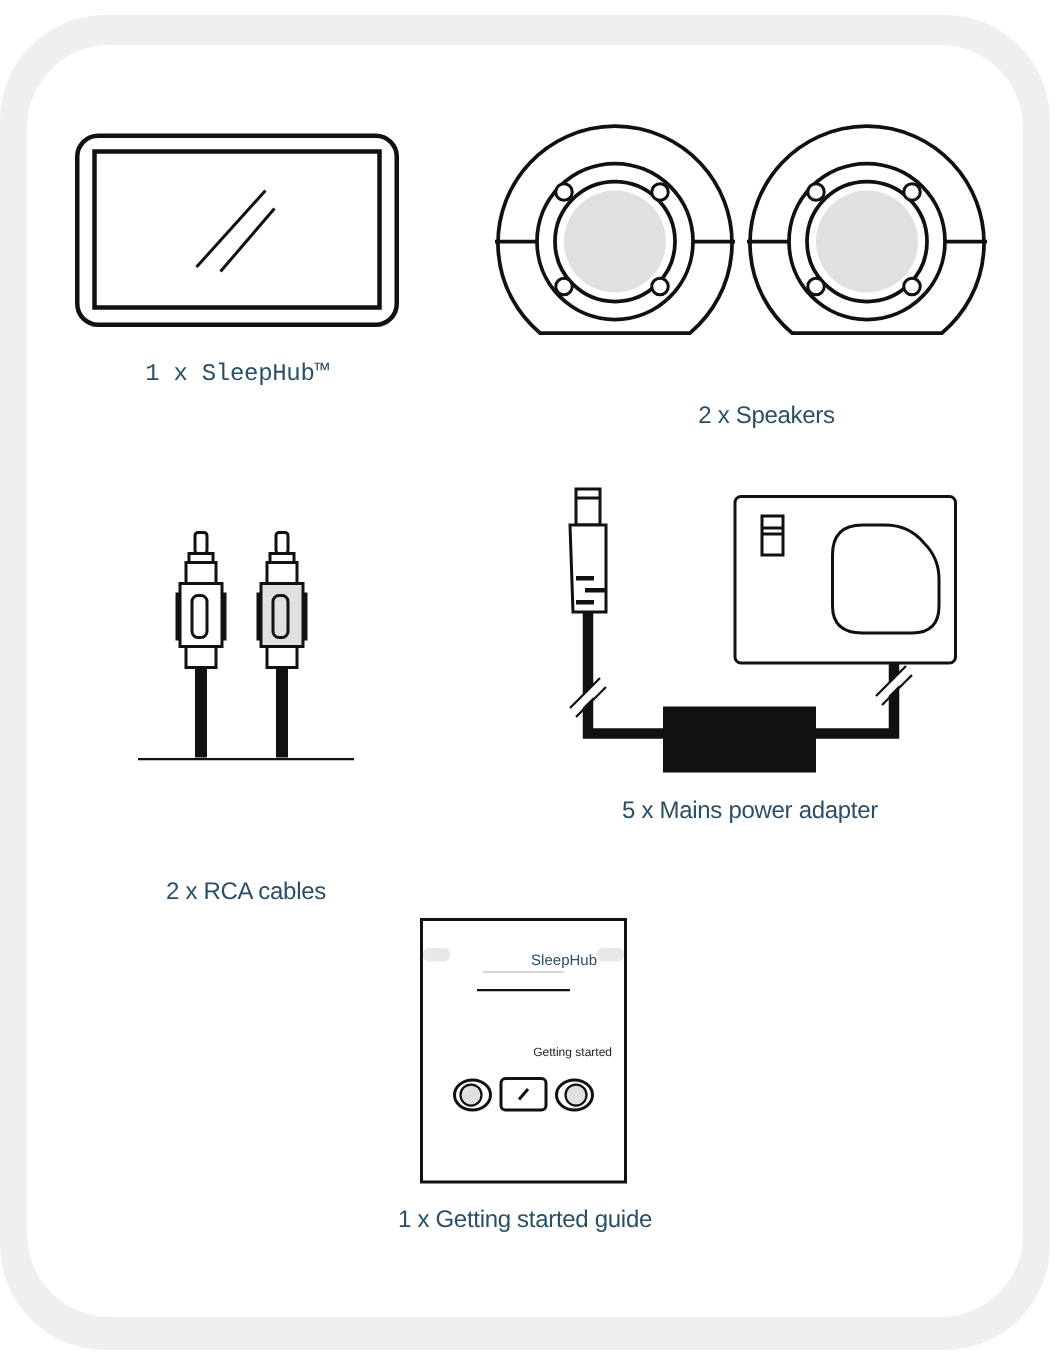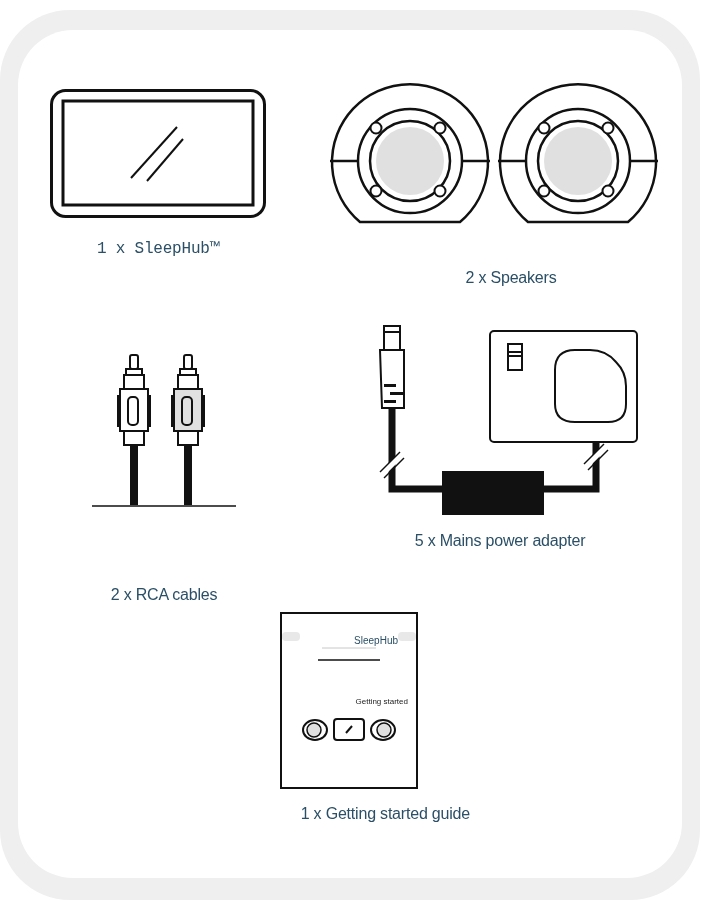--- a/index.html
+++ b/index.html
@@ -114,13 +114,13 @@
 
   <ellipse cx="35" cy="118" rx="12" ry="10" fill="#fff" stroke="#111" stroke-width="2"></ellipse>
   <circle cx="34" cy="118" r="7" fill="#e0e0e0" stroke="#111" stroke-width="1.5"></circle>
   <rect x="54" y="107" width="30" height="21" rx="3" fill="#fff" stroke="#111" stroke-width="2"></rect>
   <line x1="66" y1="121" x2="72" y2="114" stroke="#111" stroke-width="2"></line>
   <ellipse cx="103" cy="118" rx="12" ry="10" fill="#fff" stroke="#111" stroke-width="2"></ellipse>
   <circle cx="104" cy="118" r="7" fill="#e0e0e0" stroke="#111" stroke-width="1.5"></circle>
 </svg>
 <div style="position:absolute;left:300px;top:635px;width:98px;text-align:right;color:#2a4f66;font-size:10px;">SleepHub</div>
 <div style="position:absolute;left:290px;top:697px;width:118px;text-align:right;color:#222;font-size:8px;">Getting started</div>
-<div class="label" style="left:230px;top:803px;width:240px;text-align:right;">1 x Getting started guide</div>
+<div class="label" style="left:230px;top:803px;width:240px;">1 x Getting started guide</div>
 
 </body></html>

